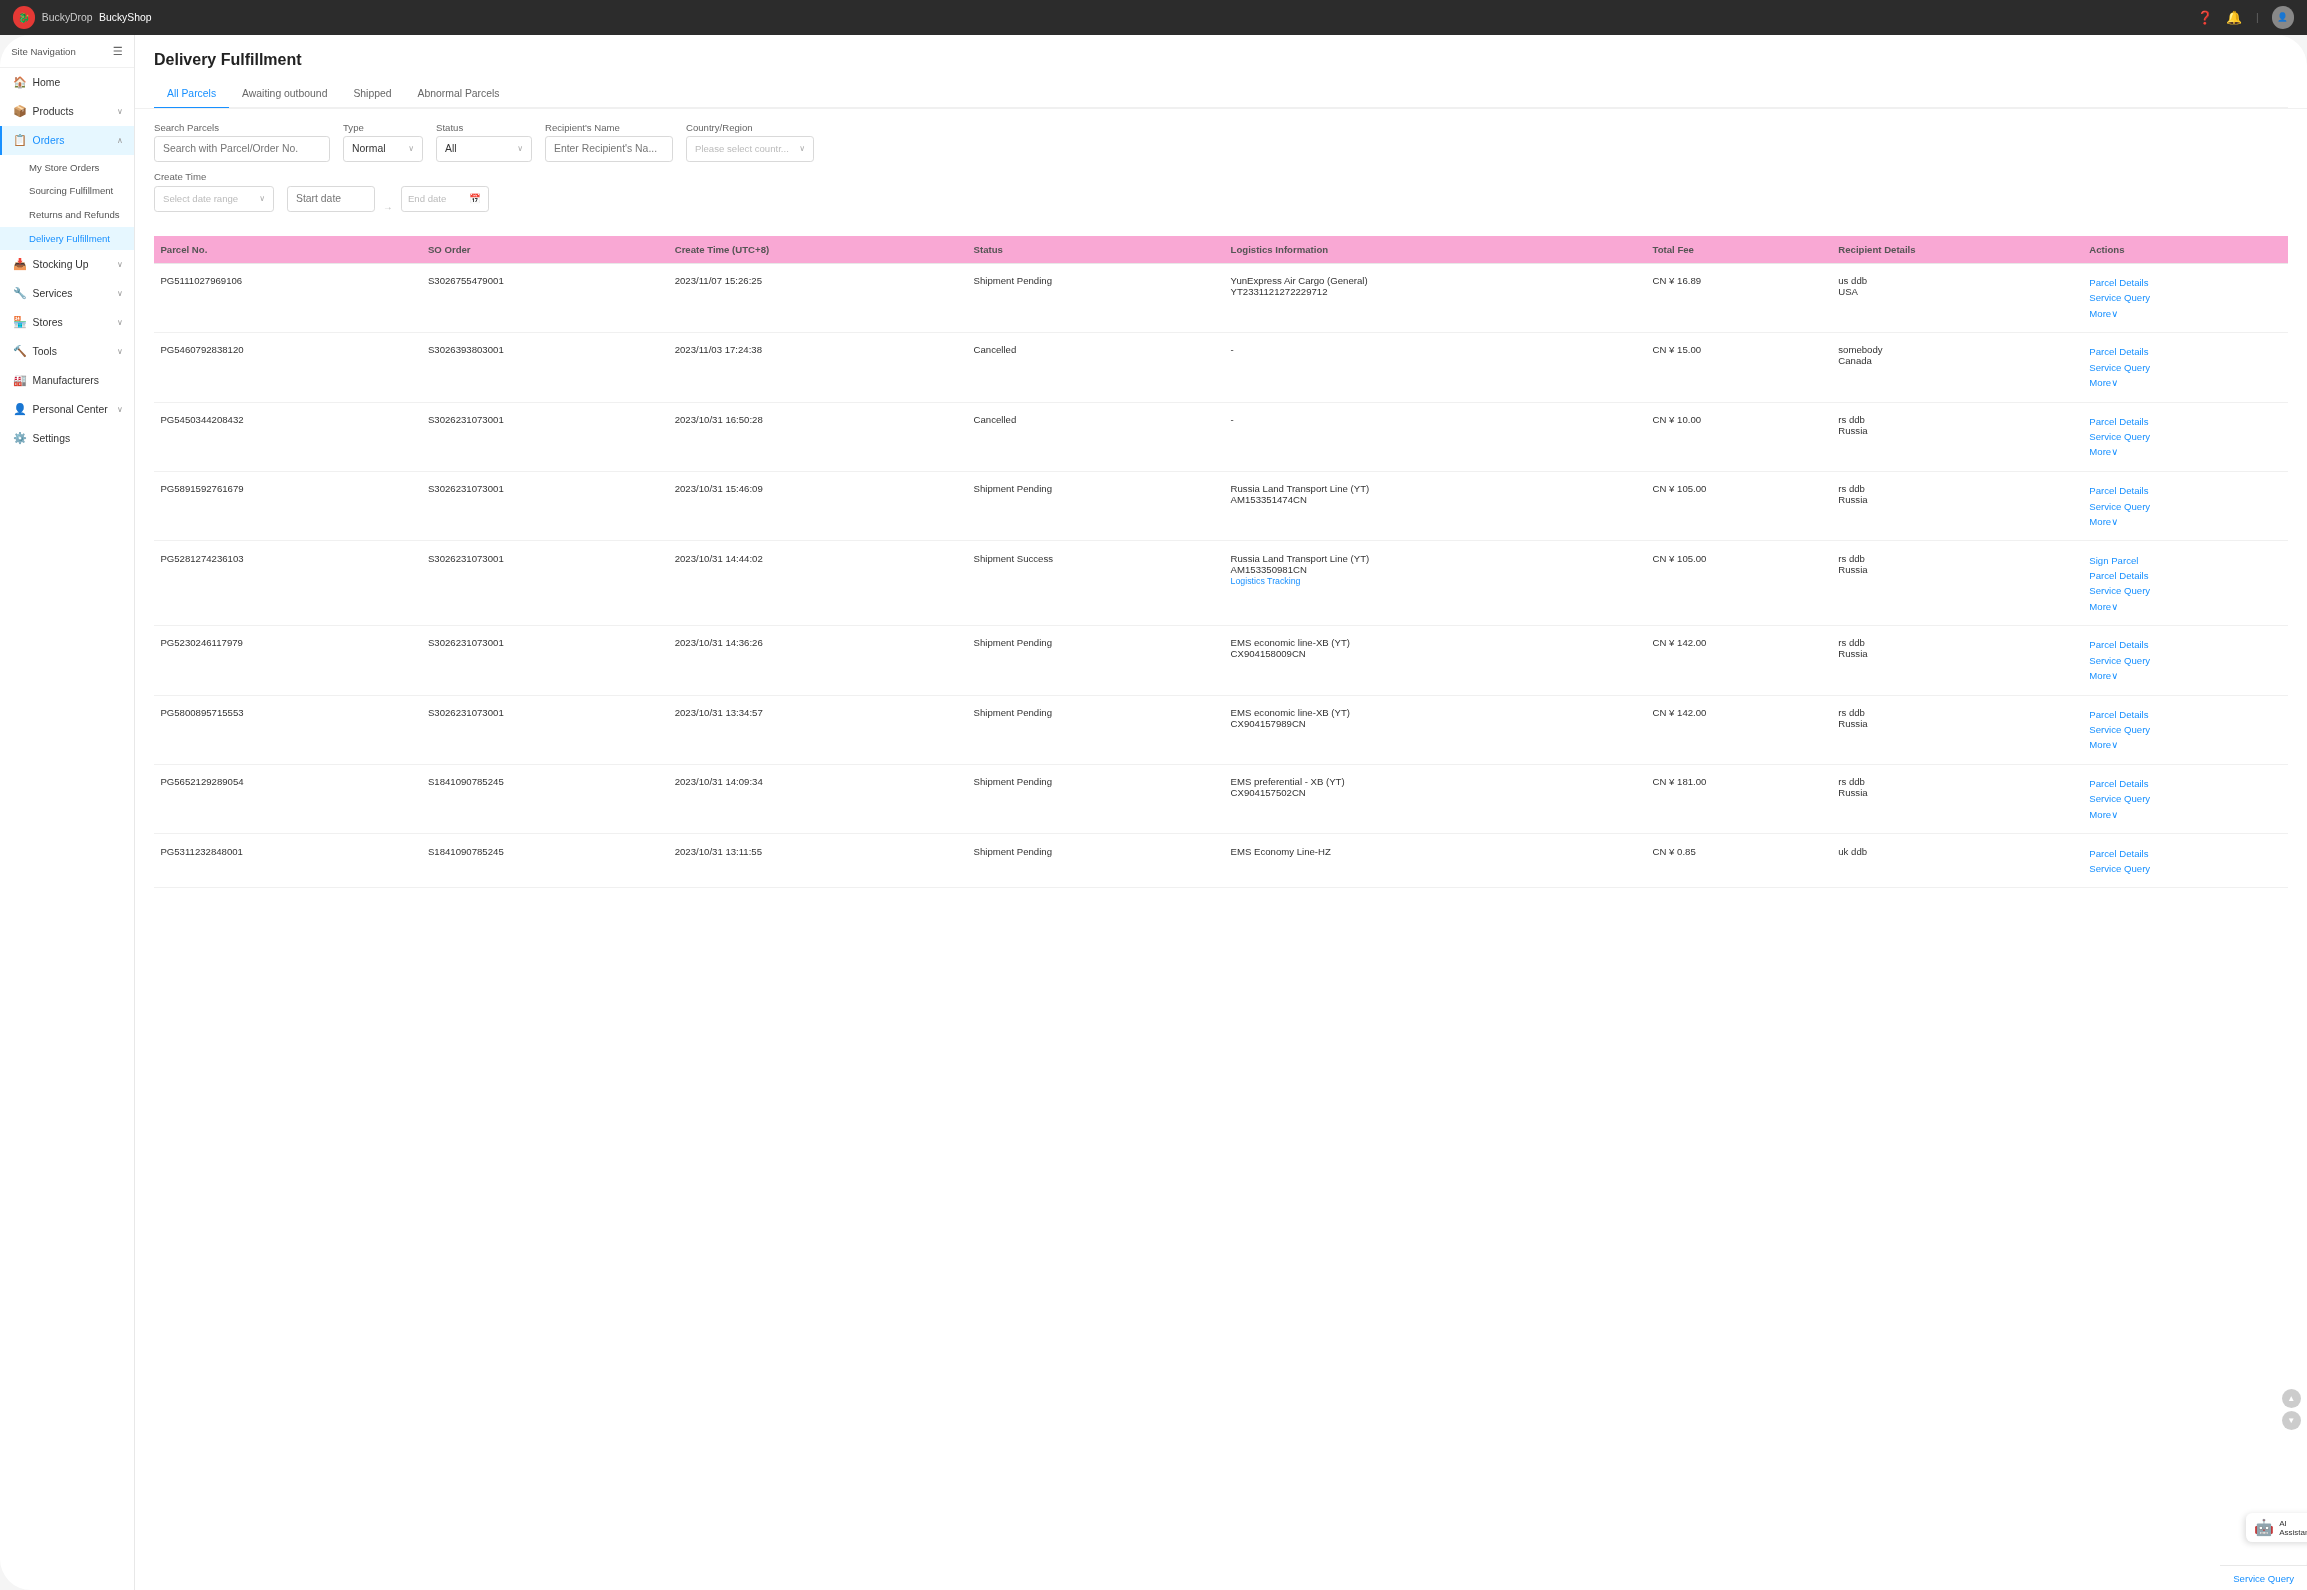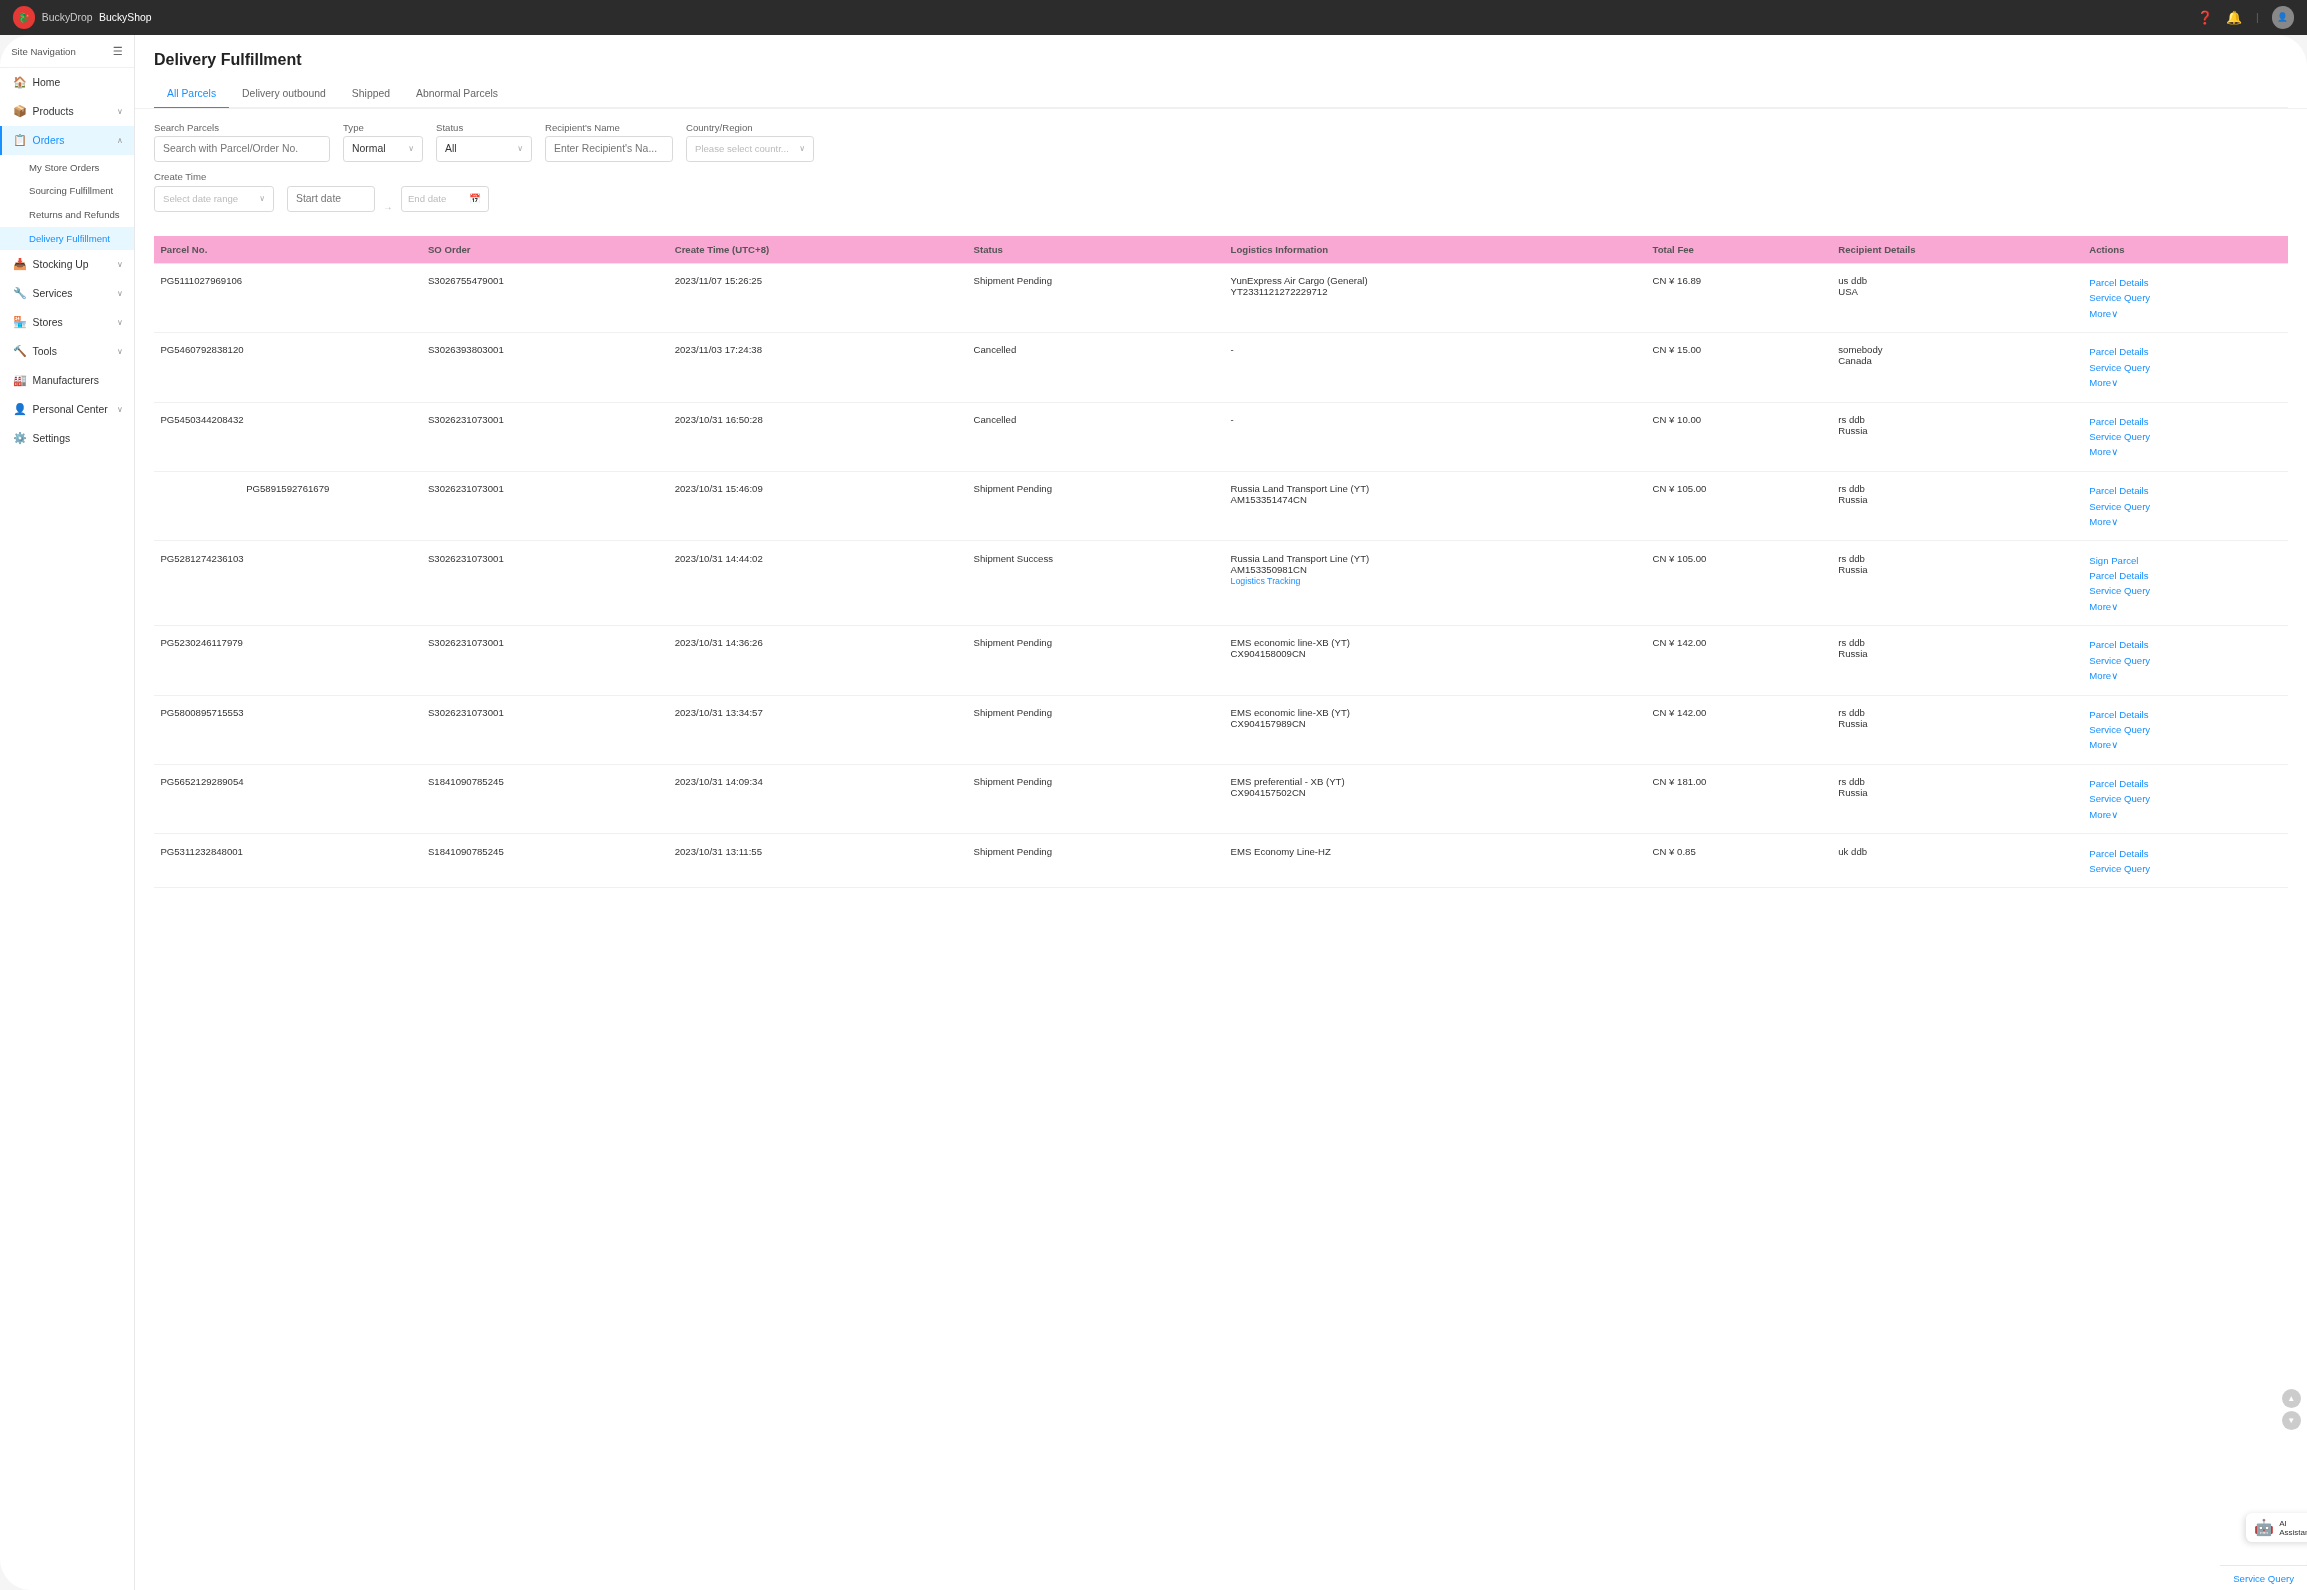--- a/index.html
+++ b/index.html
@@ -166,21 +166,21 @@
       <span class="item-icon">⚙️</span>
       <span>Settings</span>
     </div>
   </div>
 
   <div class="main">
     <div class="main-header">
       <h1 class="page-title">Delivery Fulfillment</h1>
       <div class="tabs">
         <div class="tab active">All Parcels</div>
-        <div class="tab">Delivery outbound</div>
+        <div class="tab">Awaiting outbound</div>
         <div class="tab">Shipped</div>
         <div class="tab">Abnormal Parcels</div>
       </div>
     </div>
 
     <div class="search-section">
       <div class="search-row">
         <div class="form-group">
           <label class="form-label">Search Parcels</label>
           <input type="text" class="form-input" style="width: 176px;" placeholder="Search with Parcel/Order No.">
@@ -299,21 +299,21 @@
                 <div>rs ddb</div>
                 <div>Russia</div>
               </td>
               <td>
                 <span class="link-blue">Parcel Details</span>
                 <span class="link-blue">Service Query</span>
                 <span class="link-blue">More∨</span>
               </td>
             </tr>
             <tr>
-              <td style="color: rgb(51, 51, 51); font-size: 9.6px; text-align: center;">PG5891592761679</td>
+              <td style="color: rgb(51, 51, 51); font-size: 9.6px;">PG5891592761679</td>
               <td>S3026231073001</td>
               <td>2023/10/31 15:46:09</td>
               <td>Shipment Pending</td>
               <td>
                 <div style="font-size: 9.6px;">Russia Land Transport Line (YT)</div>
                 <div style="font-size: 9.6px;">AM153351474CN</div>
               </td>
               <td>CN ¥ 105.00</td>
               <td>
                 <div>rs ddb</div>

